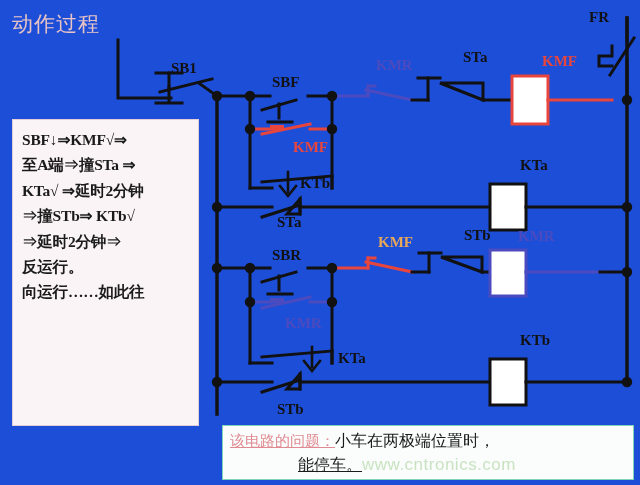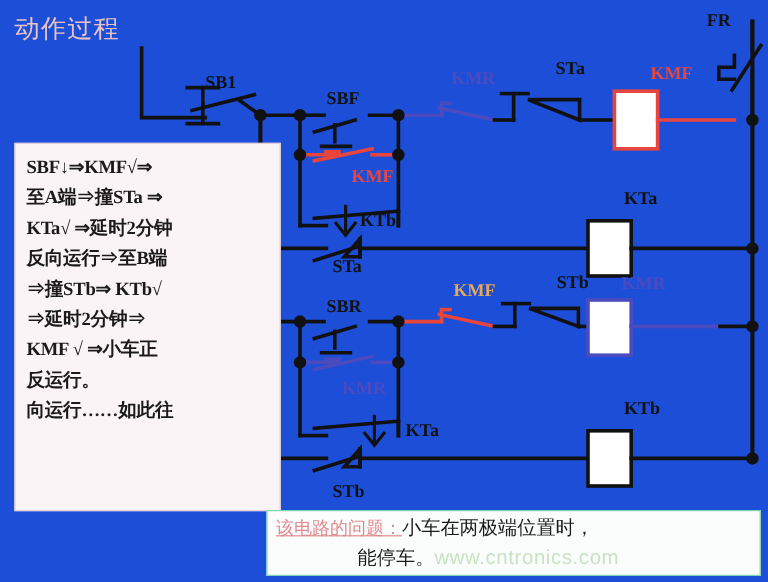--- a/index.html
+++ b/index.html
@@ -18,21 +18,21 @@
     font-family:"Liberation Sans", sans-serif;
     font-size:21px;font-weight:400;
     color:#e8c3c6;
     letter-spacing:1px;
     white-space:nowrap;
   }
 
   
   #desc-box{
     position:absolute;left:12px;top:119px;
-    width:222px;height:307px;
+    width:187px;height:307px;
     background:#fbf4f7;
     border:1px solid #e2cdd9;
     box-sizing:border-box;
     padding:7px 6px 4px 9px;
   }
   #desc-box .line{
     font-family:"Liberation Serif", serif;
     font-size:15.5px;
     font-weight:bold;
     color:#1a1a1a;
@@ -56,21 +56,21 @@
     font-size:15px;color:#e08a92;font-weight:400;
     text-decoration:underline;text-decoration-color:#e08a92;
   }
   #note-t1{
     font-family:"Liberation Sans", sans-serif;
     font-size:16px;color:#1a1a1a;
   }
   #note-row2{padding-left:68px;white-space:nowrap;line-height:23px;}
   #note-t2{
     font-family:"Liberation Sans", sans-serif;
-    font-size:16px;color:#1a1a1a;
+    font-size:16px;color:#1a1a1a;text-decoration:underline;
   }
   #watermark{
     font-family:"Liberation Sans", sans-serif;
     font-size:17px;color:#c9e3c2;letter-spacing:0.5px;margin-top:32px;
   }
 
   
   #circuit{position:absolute;left:0;top:0;width:640px;height:485px;}
   .lbl{font-family:"Liberation Serif", serif;font-size:15px;font-weight:bold;}
   .lbl-blk{fill:#111111;}
@@ -265,24 +265,22 @@
     <text class="lbl lbl-blk" x="464" y="240">STb</text>
     <text class="lbl lbl-blu" x="518" y="241">KMR</text>
     <text class="lbl lbl-blk" x="277" y="414">STb</text>
     <text class="lbl lbl-blk" x="520" y="345">KTb</text>
   </svg>
 
   <div id="desc-box">
     <div class="line">SBF↓⇒KMF√⇒</div>
     <div class="line">至A端⇒撞STa ⇒</div>
     <div class="line">KTa√ ⇒延时2分钟</div>
-    <div class="line">反向运行⇒至B端</div>
     <div class="line">⇒撞STb⇒ KTb√</div>
     <div class="line">⇒延时2分钟⇒</div>
-    <div class="line">KMF √ ⇒小车正</div>
     <div class="line">反运行。</div>
     <div class="line">向运行……如此往</div>
   </div>
 
   <div id="note-box">
     <div class="nrow">
       <span id="note-label">该电路的问题：</span><span id="note-t1">小车在两极端位置时，</span>
     </div>
     <div id="note-row2">
       <span id="note-t2">能停车。</span><span id="watermark">www.cntronics.com</span>

